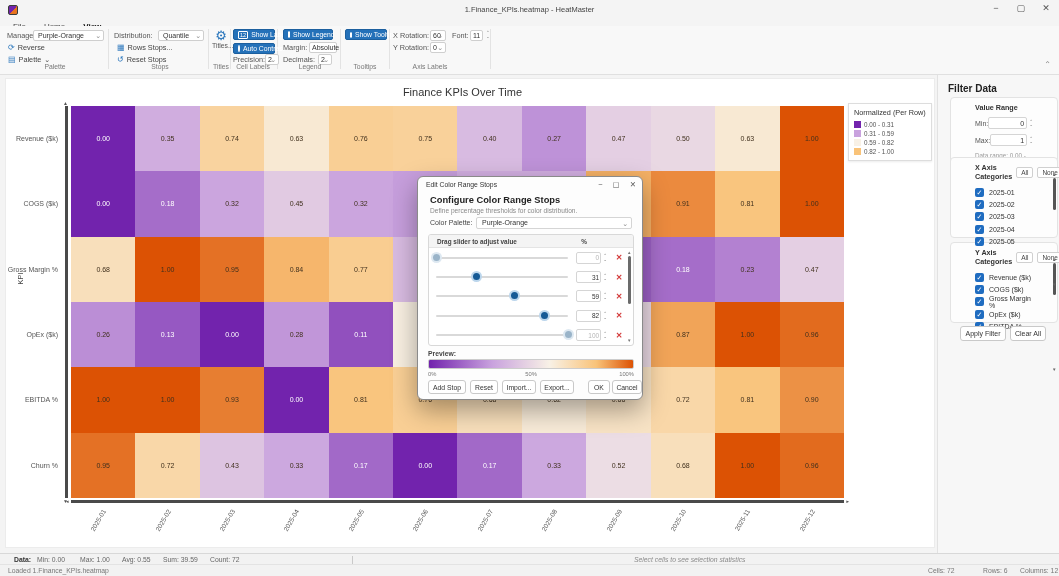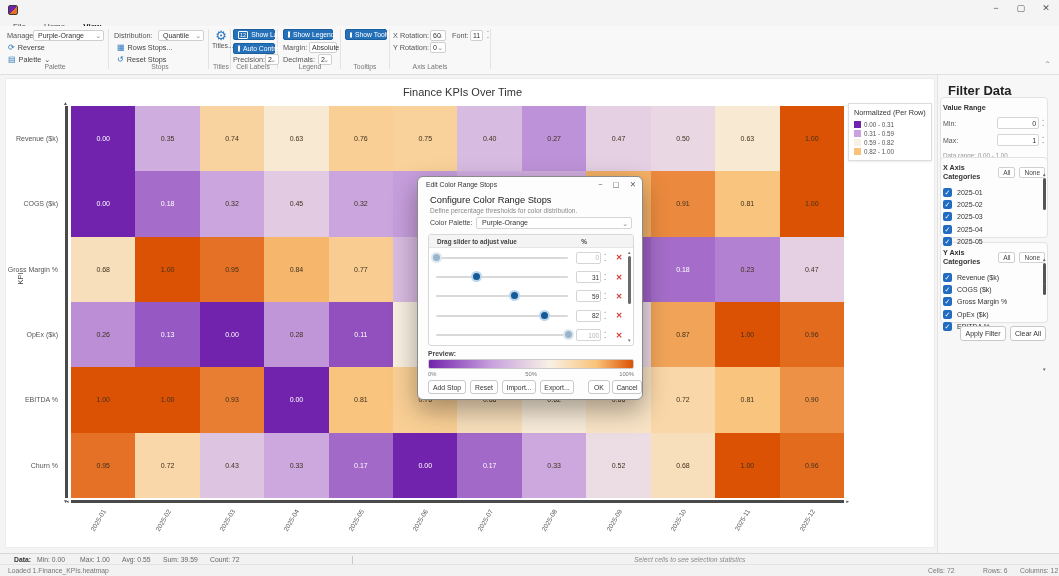--- a/index.html
+++ b/index.html
@@ -59,21 +59,21 @@
   .legend{position:absolute;left:848px;top:103px;width:84px;background:#fff;border:1px solid #ddd;box-shadow:0 1px 2px rgba(0,0,0,.08);padding:4px 5px;z-index:5;}
   .legend-title{font-size:7.3px;color:#333;margin-bottom:3px;}
   .legend-item{display:flex;align-items:center;gap:3px;font-size:6.3px;color:#555;line-height:9px;}
   .legend-item .sw{width:7px;height:7px;display:inline-block;flex:none;}
 
   
   .dialog{position:absolute;left:417px;top:176px;width:226px;height:224px;background:#fdfdfd;border:1px solid #8a8a8a;border-radius:6px;box-shadow:0 10px 26px rgba(0,0,0,.35);z-index:50;}
   .dlg-titlebar{position:absolute;top:0;left:0;right:0;height:15px;}
   .dlg-title{position:absolute;left:8px;top:4px;font-size:6.8px;color:#333;}
   .dlg-controls{position:absolute;right:6px;top:3px;display:flex;gap:10px;color:#555;font-size:7.5px;}
-  .dlg-h{position:absolute;left:12px;top:18px;font-size:9.3px;font-weight:normal;color:#222;}
+  .dlg-h{position:absolute;left:12px;top:18px;font-size:9.3px;font-weight:bold;color:#222;}
   .dlg-sub{position:absolute;left:12px;top:30px;font-size:6.6px;color:#8a8a8a;}
   .dlg-pal-label{position:absolute;left:12px;top:42px;font-size:7px;color:#444;}
   .dlg-pal{position:absolute;left:58px;top:40px;width:156px;height:12px;background:#fff;border:1px solid #d5d5d5;border-radius:2px;font-size:7px;line-height:10px;padding:0 12px 0 5px;}
   .dlg-pal .chev{position:absolute;right:3px;top:1px;color:#888;}
   .stop-panel{position:absolute;left:10px;top:57px;width:206px;height:112px;border:1px solid #d8d8d8;border-radius:3px;background:#fff;overflow:hidden;}
   .stop-head{height:13px;background:#f4f4f4;border-bottom:1px solid #e4e4e4;display:flex;align-items:center;font-size:6.4px;font-weight:bold;color:#444;padding:0 8px;}
   .stop-head .pct{margin-left:auto;margin-right:38px;}
   .stop-row{height:19.4px;display:flex;align-items:center;padding:0 8px 0 7px;}
   .track{flex:1;height:2px;background:#d9d9d9;border-radius:1px;position:relative;margin-right:8px;}
   .handle{position:absolute;top:-3px;width:7px;height:7px;border-radius:50%;background:#155a96;box-shadow:0 0 0 2px #bcd6ec;}
@@ -87,22 +87,22 @@
   .stop-scroll::after{content:"▼";position:absolute;bottom:0;left:0;font-size:4.5px;color:#777;}
   .dlg-prev-label{position:absolute;left:10px;top:173px;font-size:6.8px;color:#444;font-weight:bold;}
   .dlg-grad{position:absolute;left:10px;top:182px;width:206px;height:10px;border:1px solid #ccc;border-radius:2px;}
   .dlg-scale{position:absolute;left:10px;top:194px;width:206px;font-size:5.8px;color:#777;}
   .dlg-scale .s50{position:absolute;left:0;width:206px;text-align:center;}
   .dlg-scale .s100{position:absolute;right:0;}
   .dbtn{position:absolute;top:203px;height:14px;background:#fff;border:1px solid #c9c9c9;border-radius:3px;font-size:6.8px;color:#333;display:flex;align-items:center;justify-content:center;}
 
   
   .fpanel{position:absolute;left:937px;top:75px;width:122px;height:478px;background:#f7f7f7;border-left:1px solid #e2e2e2;}
-  .fp-title{position:absolute;left:10px;top:8px;font-size:13px;font-weight:bold;color:#222;}
-  .card{position:absolute;left:2px;width:108px;background:#fdfdfd;border:1px solid #e3e3e3;border-radius:4px;padding:5px 2px;}
+  .fp-title{position:absolute;left:10px;top:8px;font-size:10px;font-weight:bold;color:#222;}
+  .card{position:absolute;left:12px;width:108px;background:#fdfdfd;border:1px solid #e3e3e3;border-radius:4px;padding:5px 24px;}
   .card-h{font-size:7.2px;font-weight:bold;color:#333;}
   .vr-row{display:flex;align-items:center;margin-top:5px;}
   .vr-row .lab{font-size:7px;color:#555;}
   .vr-box{margin-left:auto;width:42px;height:12px;border:1px solid #d5d5d5;border-radius:2px;background:#fff;display:flex;align-items:center;justify-content:flex-end;font-size:7px;padding-right:2px;}
   .vr-note{margin-top:6px;font-size:6.3px;color:#999;}
   .cat-head{display:flex;align-items:center;}
   .minibtn{height:11px;border:1px solid #d0d0d0;border-radius:2px;background:#fff;font-size:6.5px;color:#444;padding:0 4px;line-height:9px;}
   .cat-head .minibtn{margin-left:4px;}
   .cat-head .card-h{margin-right:auto;}
   .cat-list{margin-top:5px;overflow:hidden;position:relative;}
@@ -122,20 +122,21 @@
   .s-sep{position:absolute;left:352px;top:1px;width:1px;height:9px;background:#c9c9c9;}
   .s-hint{font-style:italic;color:#8a8a8a;}
   .status2{position:absolute;left:0;top:564px;width:1059px;height:12px;background:#f2f2f2;border-top:1px solid #e3e3e3;font-size:6.8px;color:#777;}
   .status2 span{position:absolute;top:2px;}
 </style>
 </head>
 <body>
 
 <div class="titlebar">
   <div class="app-icon"></div>
+  <div class="win-title">1.Finance_KPIs.heatmap - HeatMaster</div>
   <div class="win-controls">
     <span>−</span>
     <span>▢</span>
     <span>✕</span>
   </div>
 </div>
 
 <div class="menutabs">
   <span class="mtab">File</span>
   <span class="mtab">Home</span>

